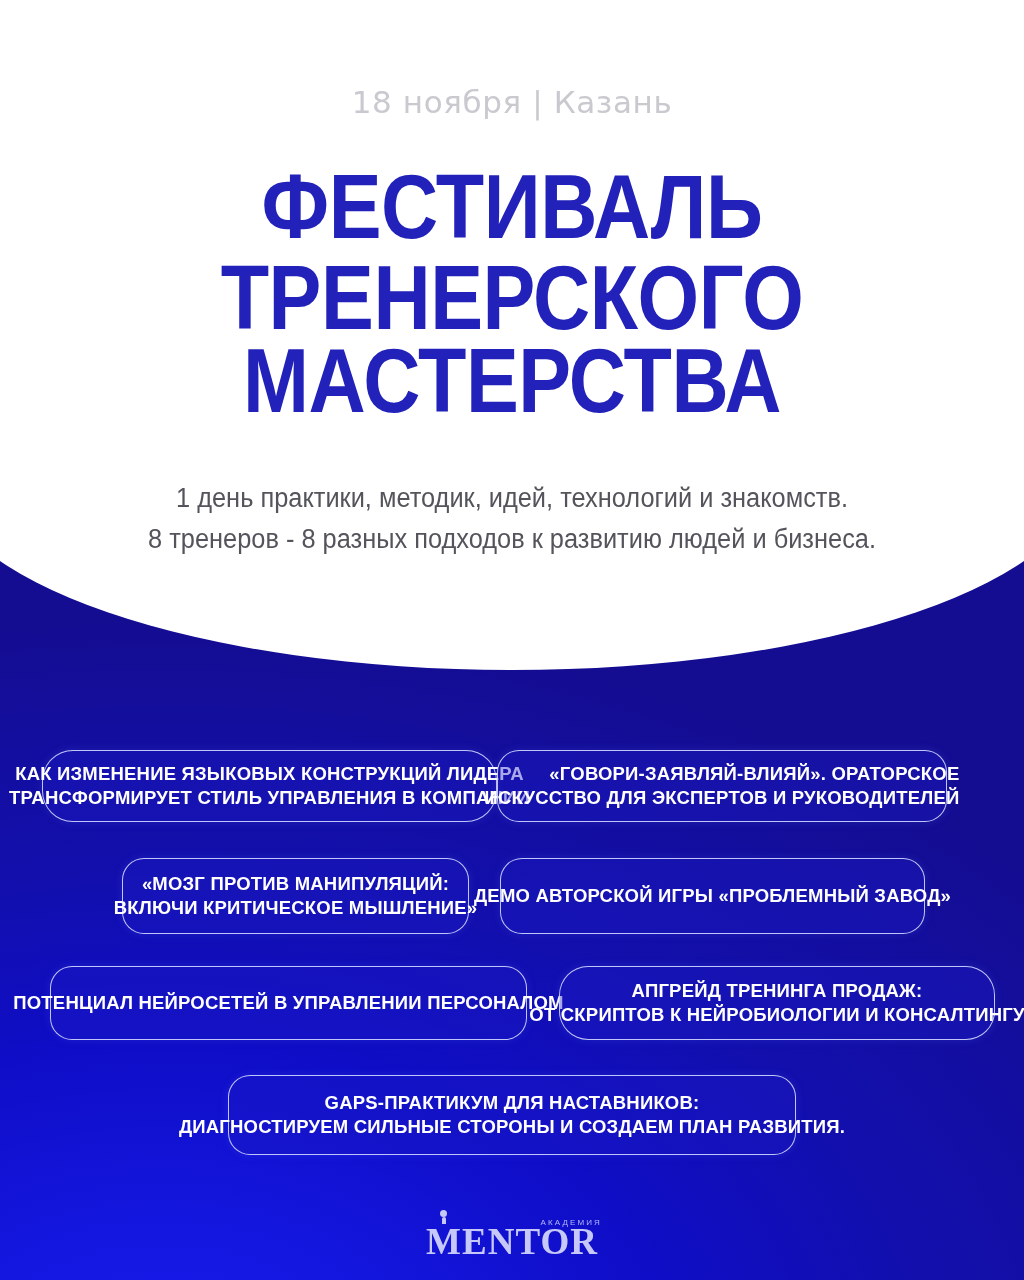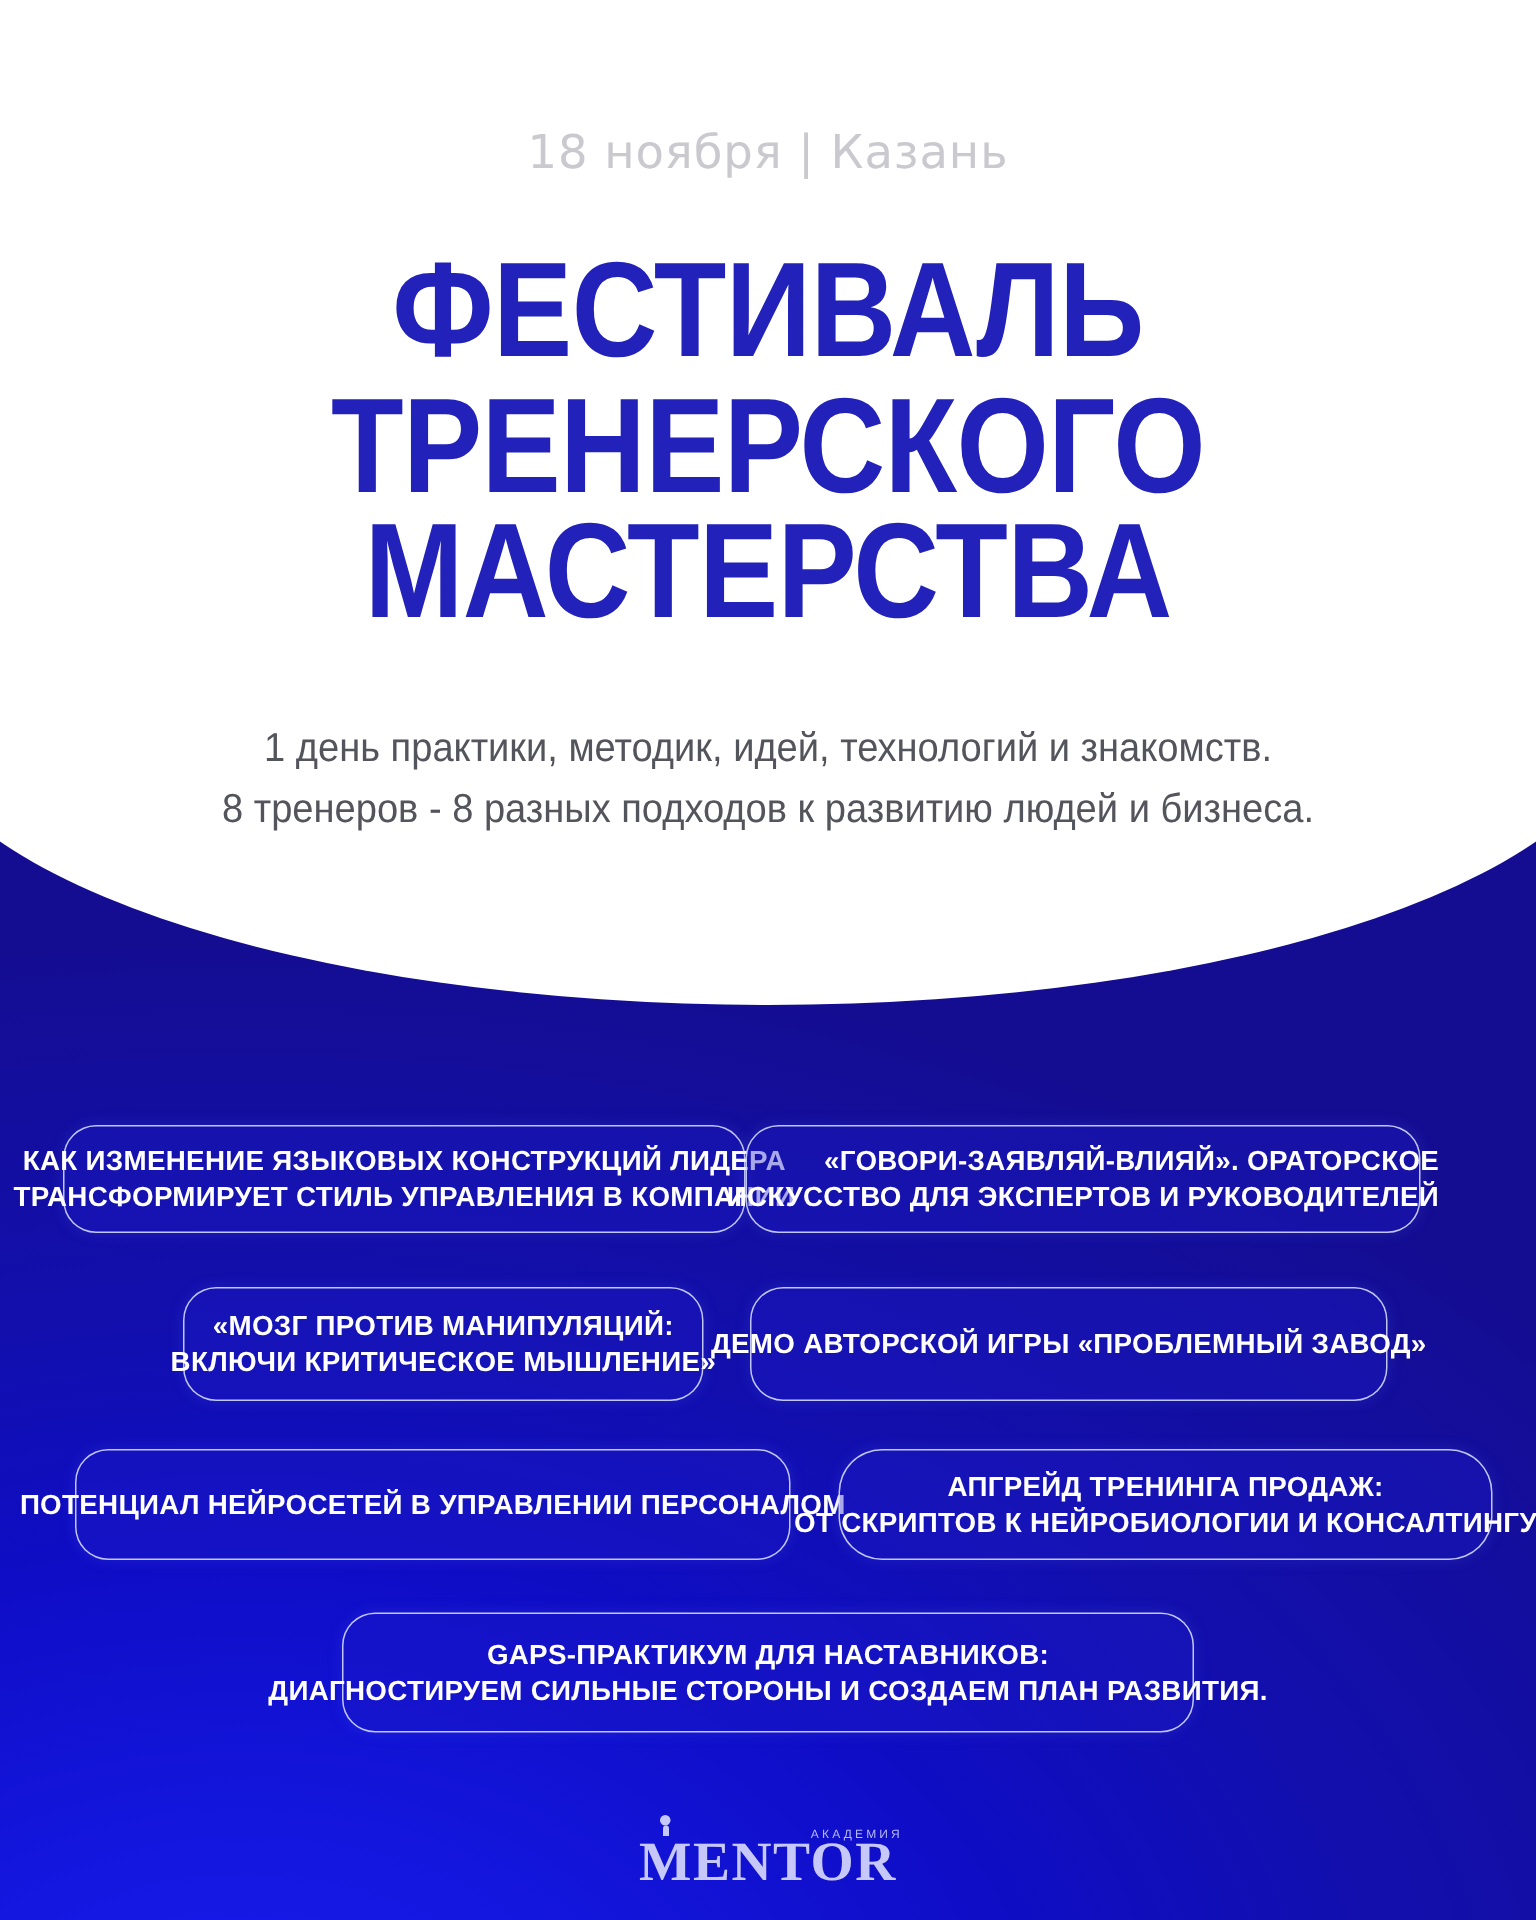--- a/index.html
+++ b/index.html
@@ -125,21 +125,21 @@
     font-weight: 700;
     font-size: 18.5px;
     line-height: 1.30;
     letter-spacing: 0.2px;
     padding: 6px 18px;
     box-shadow: 0 0 10px rgba(90, 110, 255, 0.18);
   }
   .pill .pline { display: block; white-space: nowrap; }
 
   
-  .pill-1 { left: 42px;  top: 12px;  width: 455px; height: 72px; }
+  .pill-1 { left: 42px;  top: 12px;  width: 455px; height: 72px; border-radius: 31px; }
   .pill-2 { left: 497px; top: 12px;  width: 450px; height: 72px; text-align: right; }
   .pill-3 { left: 122px; top: 120px; width: 347px; height: 76px; }
   .pill-4 { left: 500px; top: 120px; width: 425px; height: 76px; }
   .pill-5 { left: 50px;  top: 228px; width: 477px; height: 74px; }
   .pill-6 { left: 559px; top: 228px; width: 436px; height: 74px; border-radius: 29px; }
   .pill-7 { left: 228px; top: 337px; width: 568px; height: 80px; }
 
   
   .logo {
     position: absolute;

